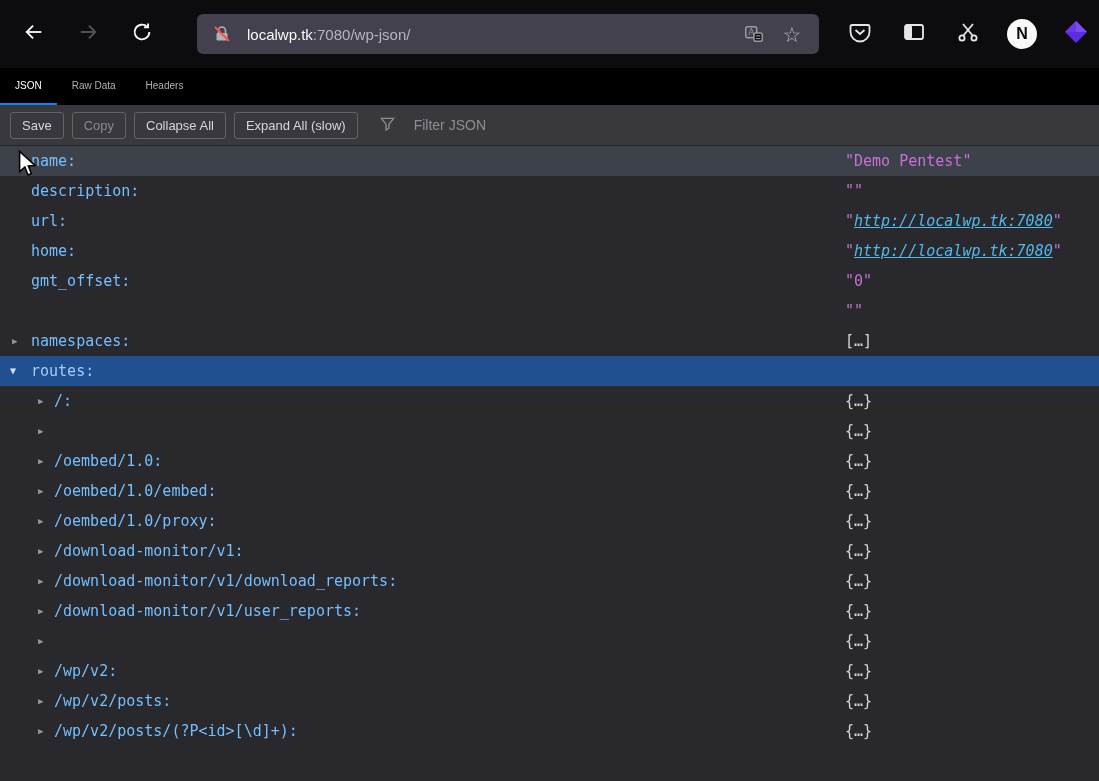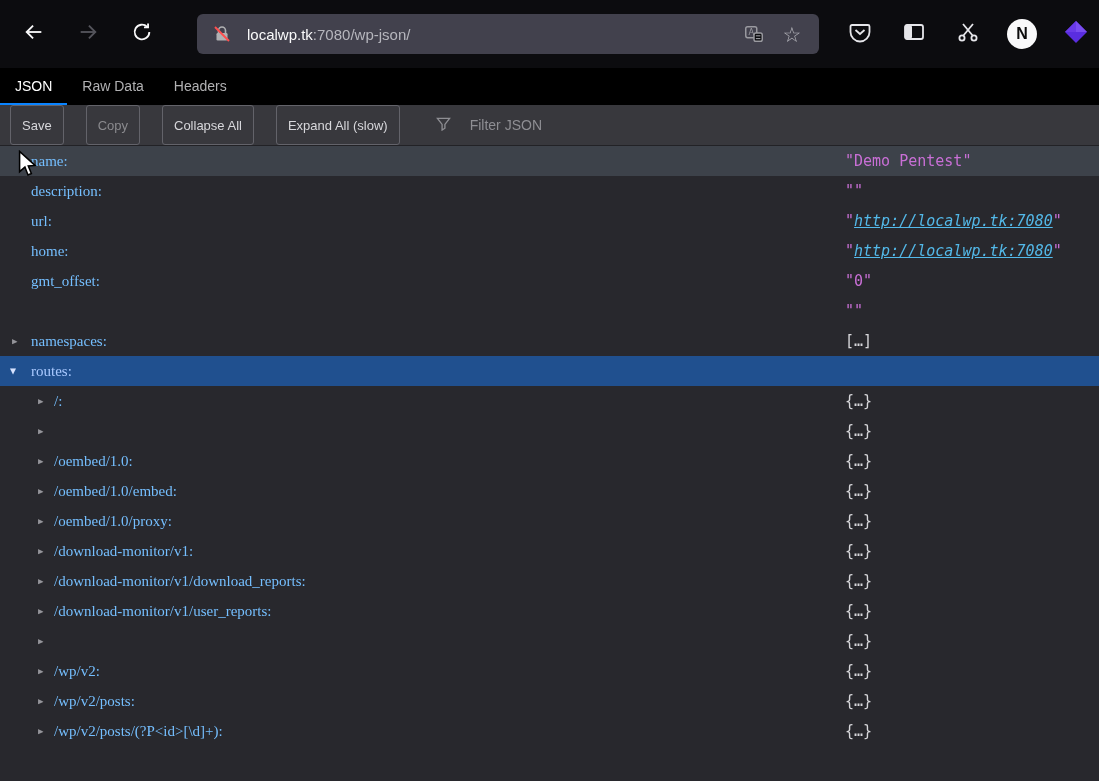--- a/index.html
+++ b/index.html
@@ -38,30 +38,30 @@
     width:30px; height:30px; border-radius:50%;
     background:#f9f9fa; color:#0c0c0d;
     display:flex; align-items:center; justify-content:center;
     font-size:16px; font-weight:bold;
   }
 
   
   .viewer-tabs { height:37px; background:#000; display:flex; align-items:stretch; }
   .vtab {
     padding:0 15px; display:flex; align-items:center;
-    color:#b1b1b3; font-size:14px; cursor:default;
+    color:#b1b1b3; font-size:10px; cursor:default;
     border-bottom:2px solid transparent;
   }
   .vtab.active { color:#ffffff; border-bottom-color:#0a84ff; }
 
   
   .json-toolbar {
     height:41px; background:#38383d;
-    display:flex; 
-    padding:0 10px; gap:22px;
+    display:flex; align-items:center;
+    padding:0 10px; gap:8px;
     border-bottom:1px solid #222226;
   }
   .tbtn {
     background:#38383d; border:1px solid #63636a; border-radius:3px;
     color:#d7d7db; font-family:"Liberation Sans", sans-serif;
     font-size:13px; padding:5px 11px; cursor:default;
   }
   .tbtn.dim { color:#8a8a8e; }
   .filter-wrap { display:flex; align-items:center; gap:7px; margin-left:14px; }
   .filter-input {
@@ -74,21 +74,21 @@
 
   
   .json-panel {
     position:absolute; top:146px; left:0; right:0; bottom:0;
     background:#28282d;
     font-family:"DejaVu Sans Mono", monospace; font-size:15px;
   }
   .row { position:relative; height:30px; line-height:30px; white-space:nowrap; }
   .row.hover { background:#3d424a; }
   .row.selected { background:#20508f; }
-  .key { color:#75bfff; padding-left:31px; display:inline-block;font-family:Liberation Serif, serif; }
+  .key { color:#75bfff; padding-left:31px; display:inline-block; }
   .row.route .key { padding-left:54px; }
   .row.selected .key { color:#a9c9ff; }
   .val { position:absolute; left:845px; top:0; }
   .v-str { color:#c96fd6; }
   .v-plain { color:#d7d7db; }
   .v-link { color:#53b9e9; font-style:italic; text-decoration:underline; cursor:pointer; }
   .arrow { position:absolute; top:0; color:#94949a; font-size:9px; cursor:default; }
   .arrow.top { left:12px; }
   .arrow.route-a { left:38px; }
   .arrow.expanded { left:10px; color:#d7e3ff; font-size:10px; }

